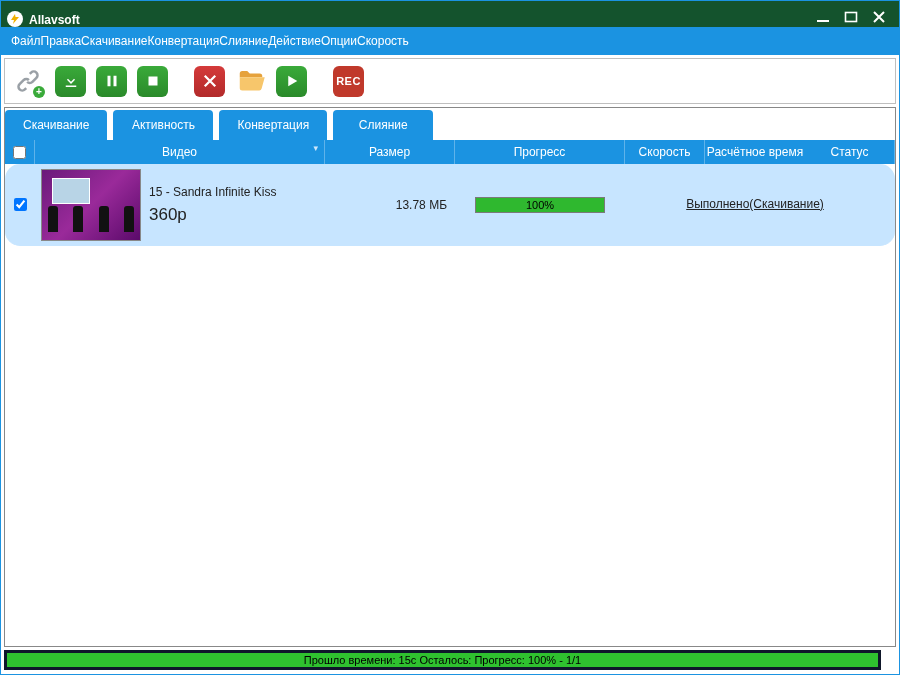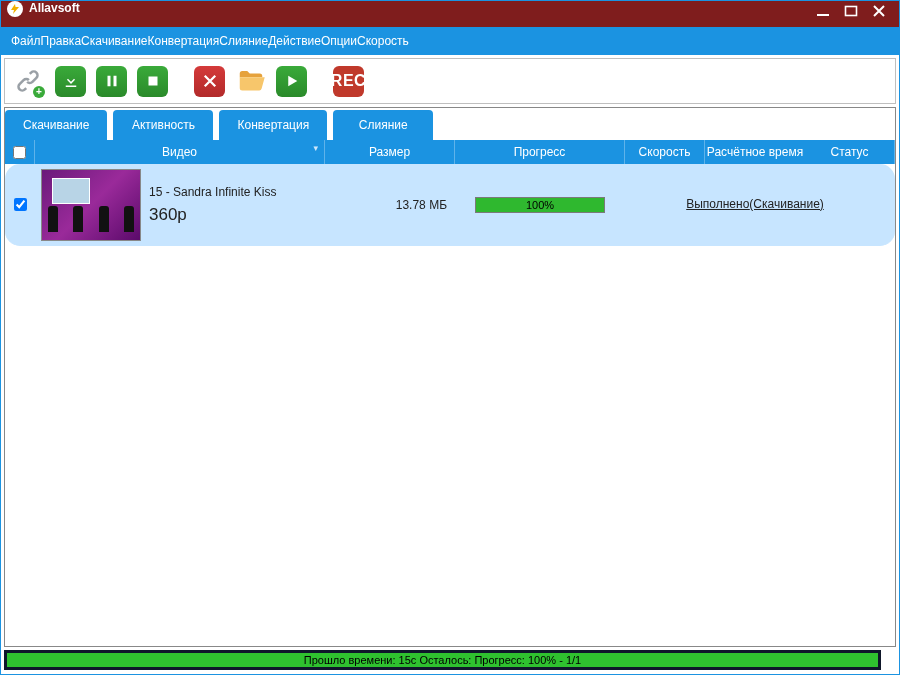--- a/index.html
+++ b/index.html
@@ -1,20 +1,20 @@
 <!DOCTYPE html>
 <html><head>
 <meta charset="utf-8">
 <style>
   * { box-sizing: border-box; margin: 0; padding: 0; font-family: Arial, sans-serif; }
   body { width: 900px; height: 675px; background: #fff; overflow: hidden; }
   .window { width: 900px; height: 675px; border: 1px solid #1b93e1; display: flex; flex-direction: column; }
 
   .titlebar {
-    height: 26px; background: #7f1d1d; display: flex; align-items: flex-start;
+    height: 26px; background: #14532d; display: flex; align-items: flex-end;
     color: #fff; font-size: 12px; padding: 0 6px;
   }
   .titlebar .logo { width: 16px; height: 16px; border-radius: 50%; background: #fff;
     display: flex; align-items: center; justify-content: center; margin-right: 6px; }
   .titlebar .logo svg { width: 12px; height: 12px; }
   .titlebar .title { font-weight: bold; flex: 0 0 auto; }
   .titlebar .spacer { flex: 1; }
   .win-btn { width: 28px; height: 20px; display: flex; align-items: center; justify-content: center; color: #fff; cursor: pointer; }
 
   .menubar {
@@ -26,21 +26,21 @@
   .toolbar {
     height: 46px; border: 1px solid #bfbfbf; margin: 3px; display: flex;
     align-items: center; padding: 4px 6px; gap: 10px; background: #fff;
   }
   .tool-btn {
     width: 31px; height: 31px; border-radius: 6px; display: flex;
     align-items: center; justify-content: center; cursor: pointer;
   }
   .tb-green { background: linear-gradient(#3aaa3a,#2a8a2a); }
   .tb-red   { background: linear-gradient(#d43a3a,#b22a2a); }
-  .tb-dark  { background: #333; color: #fff; font-size: 16px; font-weight: bold; letter-spacing: .5px; }
+  .tb-dark  { background: #333; color: #fff; font-size: 11px; font-weight: bold; letter-spacing: .5px; }
   .tb-yellow{ background: transparent; }
 
   .link-icon { width: 34px; height: 34px; display:flex; align-items:center; justify-content:center; position:relative; cursor:pointer; }
   .link-icon .plus { position:absolute; right:0; bottom:0; width:12px; height:12px; border-radius:50%;
      background:#3aaa3a; color:#fff; font-size:10px; line-height:12px; text-align:center; font-weight:bold; }
 
   .content { flex: 1; border: 1px solid #888; margin: 0 3px 3px 3px; display: flex; flex-direction: column; background: #fff; overflow: hidden; }
 
   .tabs { display: flex; gap: 4px; padding: 0 0 0 0; margin-top: 2px; }
   .tab {

